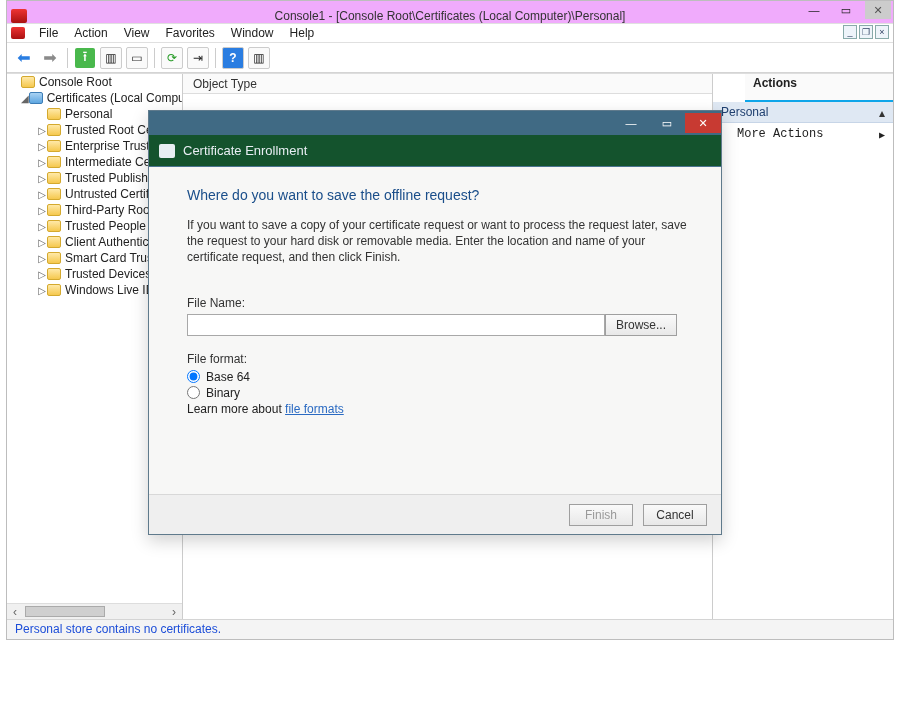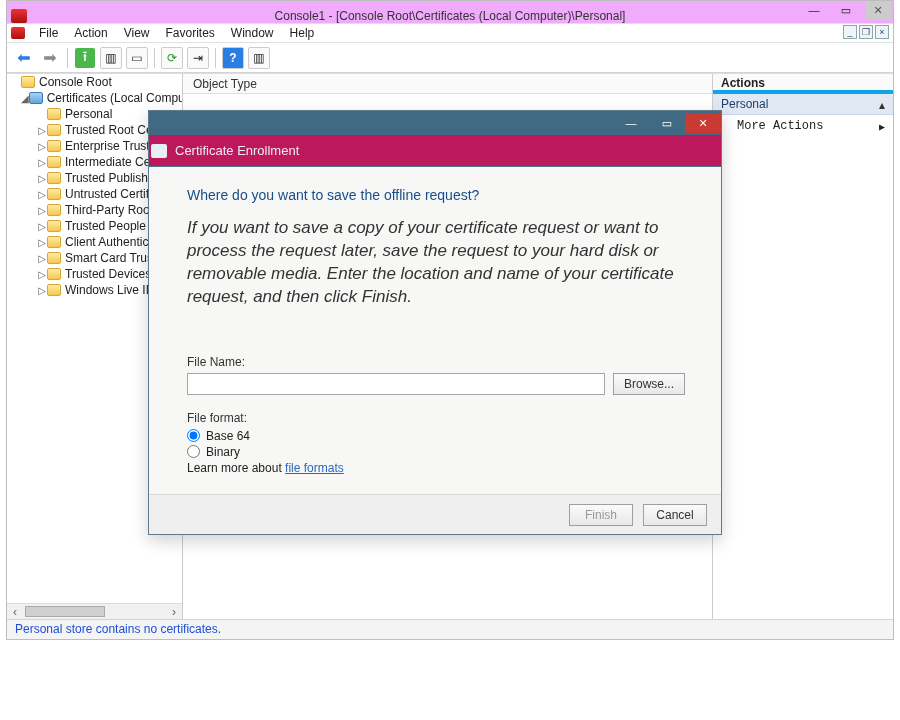--- a/index.html
+++ b/index.html
@@ -186,25 +186,26 @@
     background: #fafafa;
     display: flex; align-items: center;
     padding-left: 10px;
     color: #333;
   }
   .pane-right {
     width: 180px;
     background: #fff;
   }
   .actions-head {
-    height: 20px;
-    border-bottom: 4px solid #0ea5e9;
+    height: 28px;
+    border-bottom: 2px solid #0ea5e9;
     background: #fafafa;
     font-weight: bold;
     padding: 2px 8px;
+    margin-left: 32px;
   }
   .actions-personal {
     background: #dfe8f3;
     border-bottom: 1px solid #c7d5e7;
     padding: 3px 8px;
     color: #204070;
     position: relative;
   }
   .actions-personal .caret { position: absolute; right: 8px; top: 4px; color:#333; }
   .actions-more {
@@ -246,25 +247,25 @@
     width: 36px; height: 20px;
     display: flex; align-items: center; justify-content: center;
     font-family: "Segoe UI Symbol", sans-serif;
     color: #fff;
     font-size: 11px;
     cursor: pointer;
   }
   .modal-tbtn.close { background: #c83a32; }
   .modal-header {
     height: 32px;
-    background: #be185d;
+    background: #14532d;
     border-bottom: 1px solid #4a7490;
     display: flex; align-items: center;
     color: #e8eef3;
-    padding-left: 2px;
+    padding-left: 10px;
     font-size: 13px;
   }
   .modal-header .hicon {
     width: 16px; height: 14px;
     background: #e8eef3;
     border-radius: 2px;
     margin-right: 8px;
     position: relative;
     flex: none;
   }
@@ -272,33 +273,32 @@
     flex: 1;
     padding: 20px 30px 10px 38px;
   }
   .modal-q {
     color: #1a4e8a;
     font-size: 14px;
     margin-bottom: 14px;
   }
   .modal-desc {
     color: #333;
-    font-size: 17px;
+    font-size: 12px;
     line-height: 1.35;
-    margin-bottom: 46px;
+    margin-bottom: 30px;
     max-width: 500px;
-    font-style: italic;
   }
   .modal-label {
     font-size: 12px;
     color: #333;
     margin-bottom: 4px;
   }
   .modal-row {
-    display: flex; align-items: center; gap: 8px;
+    display: flex; align-items: center; 
     margin-bottom: 16px;
   }
   .modal-row input[type=text] {
     flex: 1;
     height: 22px;
     border: 1px solid #a8a8a8;
     background: #fff;
     padding: 0 4px;
     font-size: 12px;
     max-width: 418px;

